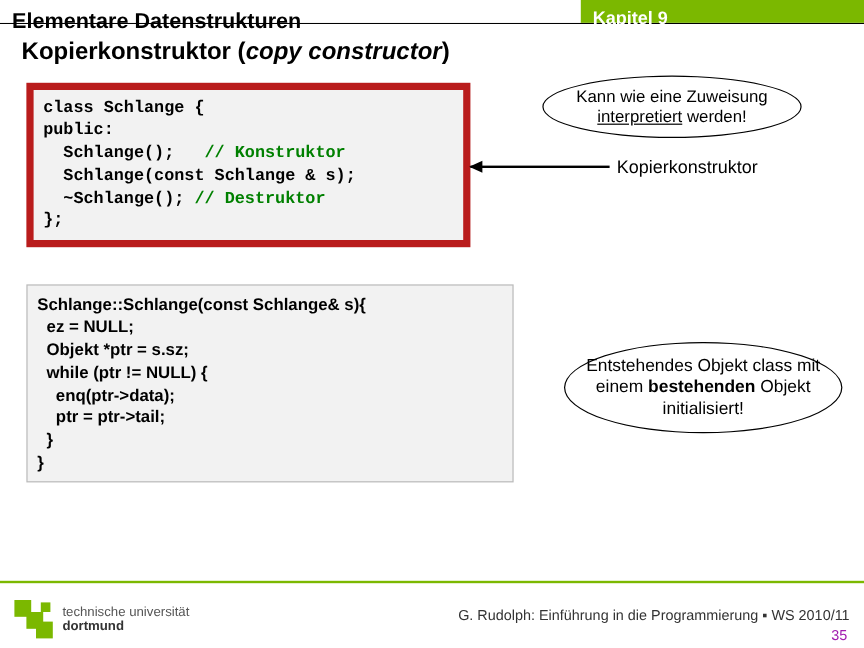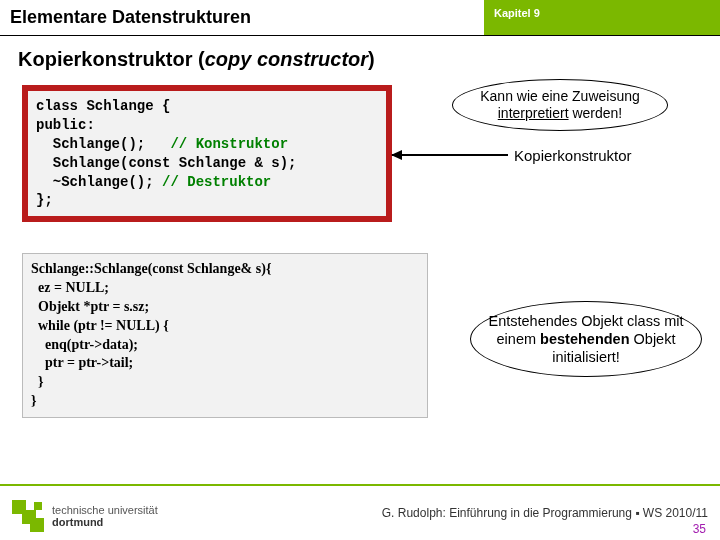--- a/index.html
+++ b/index.html
@@ -1,30 +1,30 @@
 <!DOCTYPE html>
 <html><head>
 <meta charset="utf-8">
 <style>
   * { box-sizing: border-box; margin: 0; padding: 0; }
   body { width: 720px; height: 540px; font-family: Arial, sans-serif; background: #fff; position: relative; overflow: hidden; }
-  .header { display: flex; width: 100%; height: 36px; border-bottom: 1px solid #000; }
+  .header { display: flex; width: 100%; height: 20px; border-bottom: 1px solid #000; }
   .header-left { flex: 0 0 484px; background: #fff; font-weight: bold; font-size: 18px; padding: 7px 10px; }
-  .header-right { flex: 1; background: #7bb800; color: #fff; font-weight: bold; font-size: 11px; padding: 7px 10px; }
+  .header-right { flex: 1; background: #7bb800; color: #fff; font-weight: bold; font-size: 15px; padding: 7px 10px; }
   .subhead { font-weight: bold; font-size: 20px; padding: 12px 18px 14px; }
   .subhead .ital { font-style: italic; font-weight: bold; }
   .content { position: relative; padding: 0 18px; }
   .codebox1 { position: absolute; left: 22px; top: 0; width: 370px; background: #f2f2f2; border: 6px solid #b91c1c; padding: 6px 8px; font-family: "Courier New", monospace; font-weight: bold; font-size: 14px; line-height: 1.35; white-space: pre; }
   .comment { color: #008000; }
   .callout1 { position: absolute; left: 452px; top: -6px; width: 216px; border: 1.4px solid #000; border-radius: 50%; padding: 8px 10px; text-align: center; font-size: 14px; line-height: 1.2; }
   .callout1 .u { text-decoration: underline; }
   .label1 { position: absolute; left: 514px; top: 62px; font-size: 15px; }
   .arrow { position: absolute; left: 392px; top: 69px; width: 116px; height: 1.6px; background: #000; }
   .arrow::before { content: ""; position: absolute; left: -1px; top: -4.2px; border-right: 11px solid #000; border-top: 5px solid transparent; border-bottom: 5px solid transparent; }
-  .codebox2 { position: absolute; left: 22px; top: 168px; width: 406px; background: #f2f2f2; border: 1px solid #bbb; padding: 6px 8px; font-family: Liberation Serif, serif; font-weight: bold; font-size: 14px; line-height: 1.35; white-space: pre; }
+  .codebox2 { position: absolute; left: 22px; top: 168px; width: 406px; background: #f2f2f2; border: 1px solid #bbb; padding: 6px 8px; font-family: Liberation Sans, sans-serif; font-weight: bold; font-size: 14px; line-height: 1.35; white-space: pre; }
   .callout2 { position: absolute; left: 470px; top: 216px; width: 232px; border: 1.4px solid #000; border-radius: 50%; padding: 10px 14px; text-align: center; font-size: 14.5px; line-height: 1.25; }
   .footer { position: absolute; left: 0; bottom: 0; width: 100%; height: 56px; border-top: 2px solid #7bb800; }
   .logo { position: absolute; left: 12px; bottom: 8px; display: flex; align-items: center; gap: 8px; }
   .logo-mark { width: 32px; height: 32px; position: relative; }
   .logo-mark .sq { position: absolute; background: #7bb800; }
   .logo-mark .a { width: 14px; height: 14px; left: 0; top: 0; }
   .logo-mark .b { width: 14px; height: 14px; left: 10px; top: 10px; }
   .logo-mark .c { width: 14px; height: 14px; left: 18px; top: 18px; }
   .logo-mark .d { width: 8px; height: 8px; left: 22px; top: 2px; }
   .logo-text { font-size: 11px; color: #555; line-height: 1.1; }

